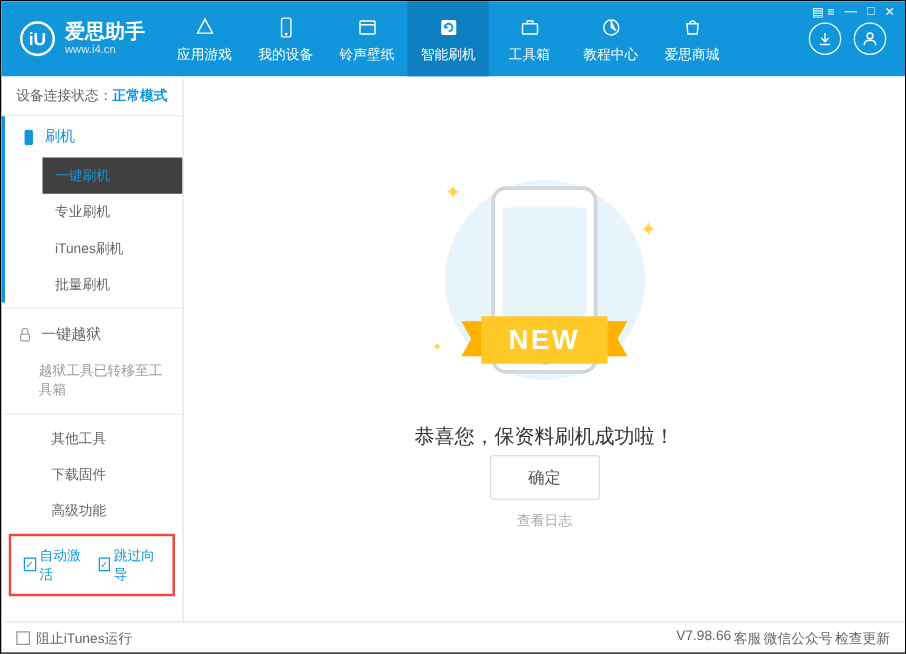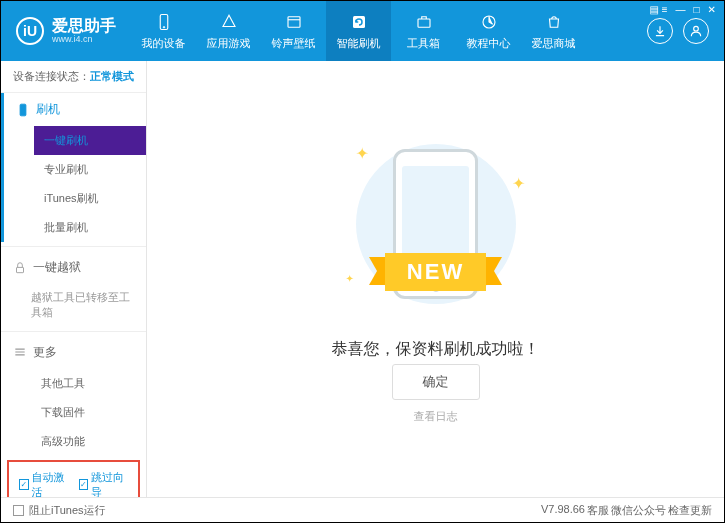--- a/index.html
+++ b/index.html
@@ -26,21 +26,21 @@
 .conn-status .mode { color: #1296db; font-weight: bold; }
 .side-blue-bar { border-left: 3px solid #1296db; }
 .side-section { }
 .side-header { display: flex; align-items: center; padding: 8px 12px; color: #666; gap: 6px; cursor: pointer; }
 .side-header.blue { color: #1296db; }
 .side-header.blue .side-icon svg { stroke: #1296db; fill: #1296db; }
 .side-icon { width: 14px; height: 14px; display: flex; align-items: center; justify-content: center; }
 .side-icon svg { width: 14px; height: 14px; stroke: #999; fill: none; stroke-width: 1.5; }
 .side-items { padding-left: 30px; }
 .side-item { padding: 7px 10px; color: #666; cursor: pointer; font-size: 11px; }
-.side-item.active { background: #4c1d95; color: #1296db; }
+.side-item.active { background: #404040; color: #1296db; }
 .side-note { padding: 6px 10px 6px 30px; color: #999; font-size: 11px; line-height: 1.4; }
 .side-divider { border-top: 1px solid #eee; margin: 4px 0; }
 .checkbox-area { padding: 8px 10px; border: 2px solid #e74c3c; margin: 4px 6px; display: flex; gap: 10px; font-size: 11px; }
 .checkbox-item { display: flex; align-items: center; gap: 3px; color: #1296db; cursor: pointer; }
 .checkbox-box { width: 11px; height: 11px; border: 1px solid #1296db; display: flex; align-items: center; justify-content: center; font-size: 8px; color: #1296db; }
 .main { flex: 1; display: flex; flex-direction: column; align-items: center; justify-content: center; padding: 20px; }
 .illustration { width: 220px; height: 180px; position: relative; display: flex; align-items: center; justify-content: center; }
 .bg-circle { width: 160px; height: 160px; background: #e8f4fc; border-radius: 50%; position: absolute; }
 .sparkle { position: absolute; color: #ffd54f; font-size: 16px; }
 .phone { width: 85px; height: 150px; background: #fff; border: 3px solid #cfd8dc; border-radius: 12px; position: relative; z-index: 2; }
@@ -74,33 +74,33 @@
     <div class="logo-circle">iU</div>
     <div class="logo-text">
       <div class="logo-title">爱思助手</div>
       <div class="logo-url">www.i4.cn</div>
     </div>
   </div>
   <div class="nav">
     <div class="nav-item">
       <div class="nav-icon">
           <svg viewBox="0 0 24 24">
+            <path d="M12 3 L20 18 L4 18 Z" fill="none" stroke-width="1.5"></path>
+          </svg>
+        </div>
+      <span>应用游戏</span>
+    </div>
+    <div class="nav-item">
+      <div class="nav-icon">
+          <svg viewBox="0 0 24 24">
             <rect x="7" y="2" width="10" height="20" rx="2" fill="none" stroke-width="1.5"></rect>
             <circle cx="12" cy="19" r="1"></circle>
           </svg>
         </div>
       <span>我的设备</span>
-    </div>
-    <div class="nav-item">
-      <div class="nav-icon">
-          <svg viewBox="0 0 24 24">
-            <path d="M12 3 L20 18 L4 18 Z" fill="none" stroke-width="1.5"></path>
-          </svg>
-        </div>
-      <span>应用游戏</span>
     </div>
     <div class="nav-item">
       <div class="nav-icon">
           <svg viewBox="0 0 24 24">
             <rect x="4" y="5" width="16" height="14" rx="1" fill="none" stroke-width="1.5"></rect>
             <path d="M4 9 L20 9" stroke-width="1.5"></path>
           </svg>
         </div>
       <span>铃声壁纸</span>
     </div>
@@ -186,28 +186,20 @@
               <rect x="6" y="11" width="12" height="9" rx="1"></rect>
               <path d="M8 11 L8 7 A4 4 0 0 1 16 7 L16 11"></path>
             </svg>
           </div>
         <span>一键越狱</span>
       </div>
       <div class="side-note">越狱工具已转移至工具箱</div>
     </div>
     <div class="side-divider"></div>
     <div class="side-section">
-      <div class="side-header">
-        <div class="side-icon">
-            <svg viewBox="0 0 24 24">
-              <path d="M4 7 L20 7 M4 12 L20 12 M4 17 L20 17" stroke-width="2"></path>
-            </svg>
-          </div>
-        <span>更多</span>
-      </div>
       <div class="side-items">
         <div class="side-item">其他工具</div>
         <div class="side-item">下载固件</div>
         <div class="side-item">高级功能</div>
       </div>
     </div>
     <div class="checkbox-area">
       <div class="checkbox-item">
         <div class="checkbox-box">✓</div>
         <span>自动激活</span>

